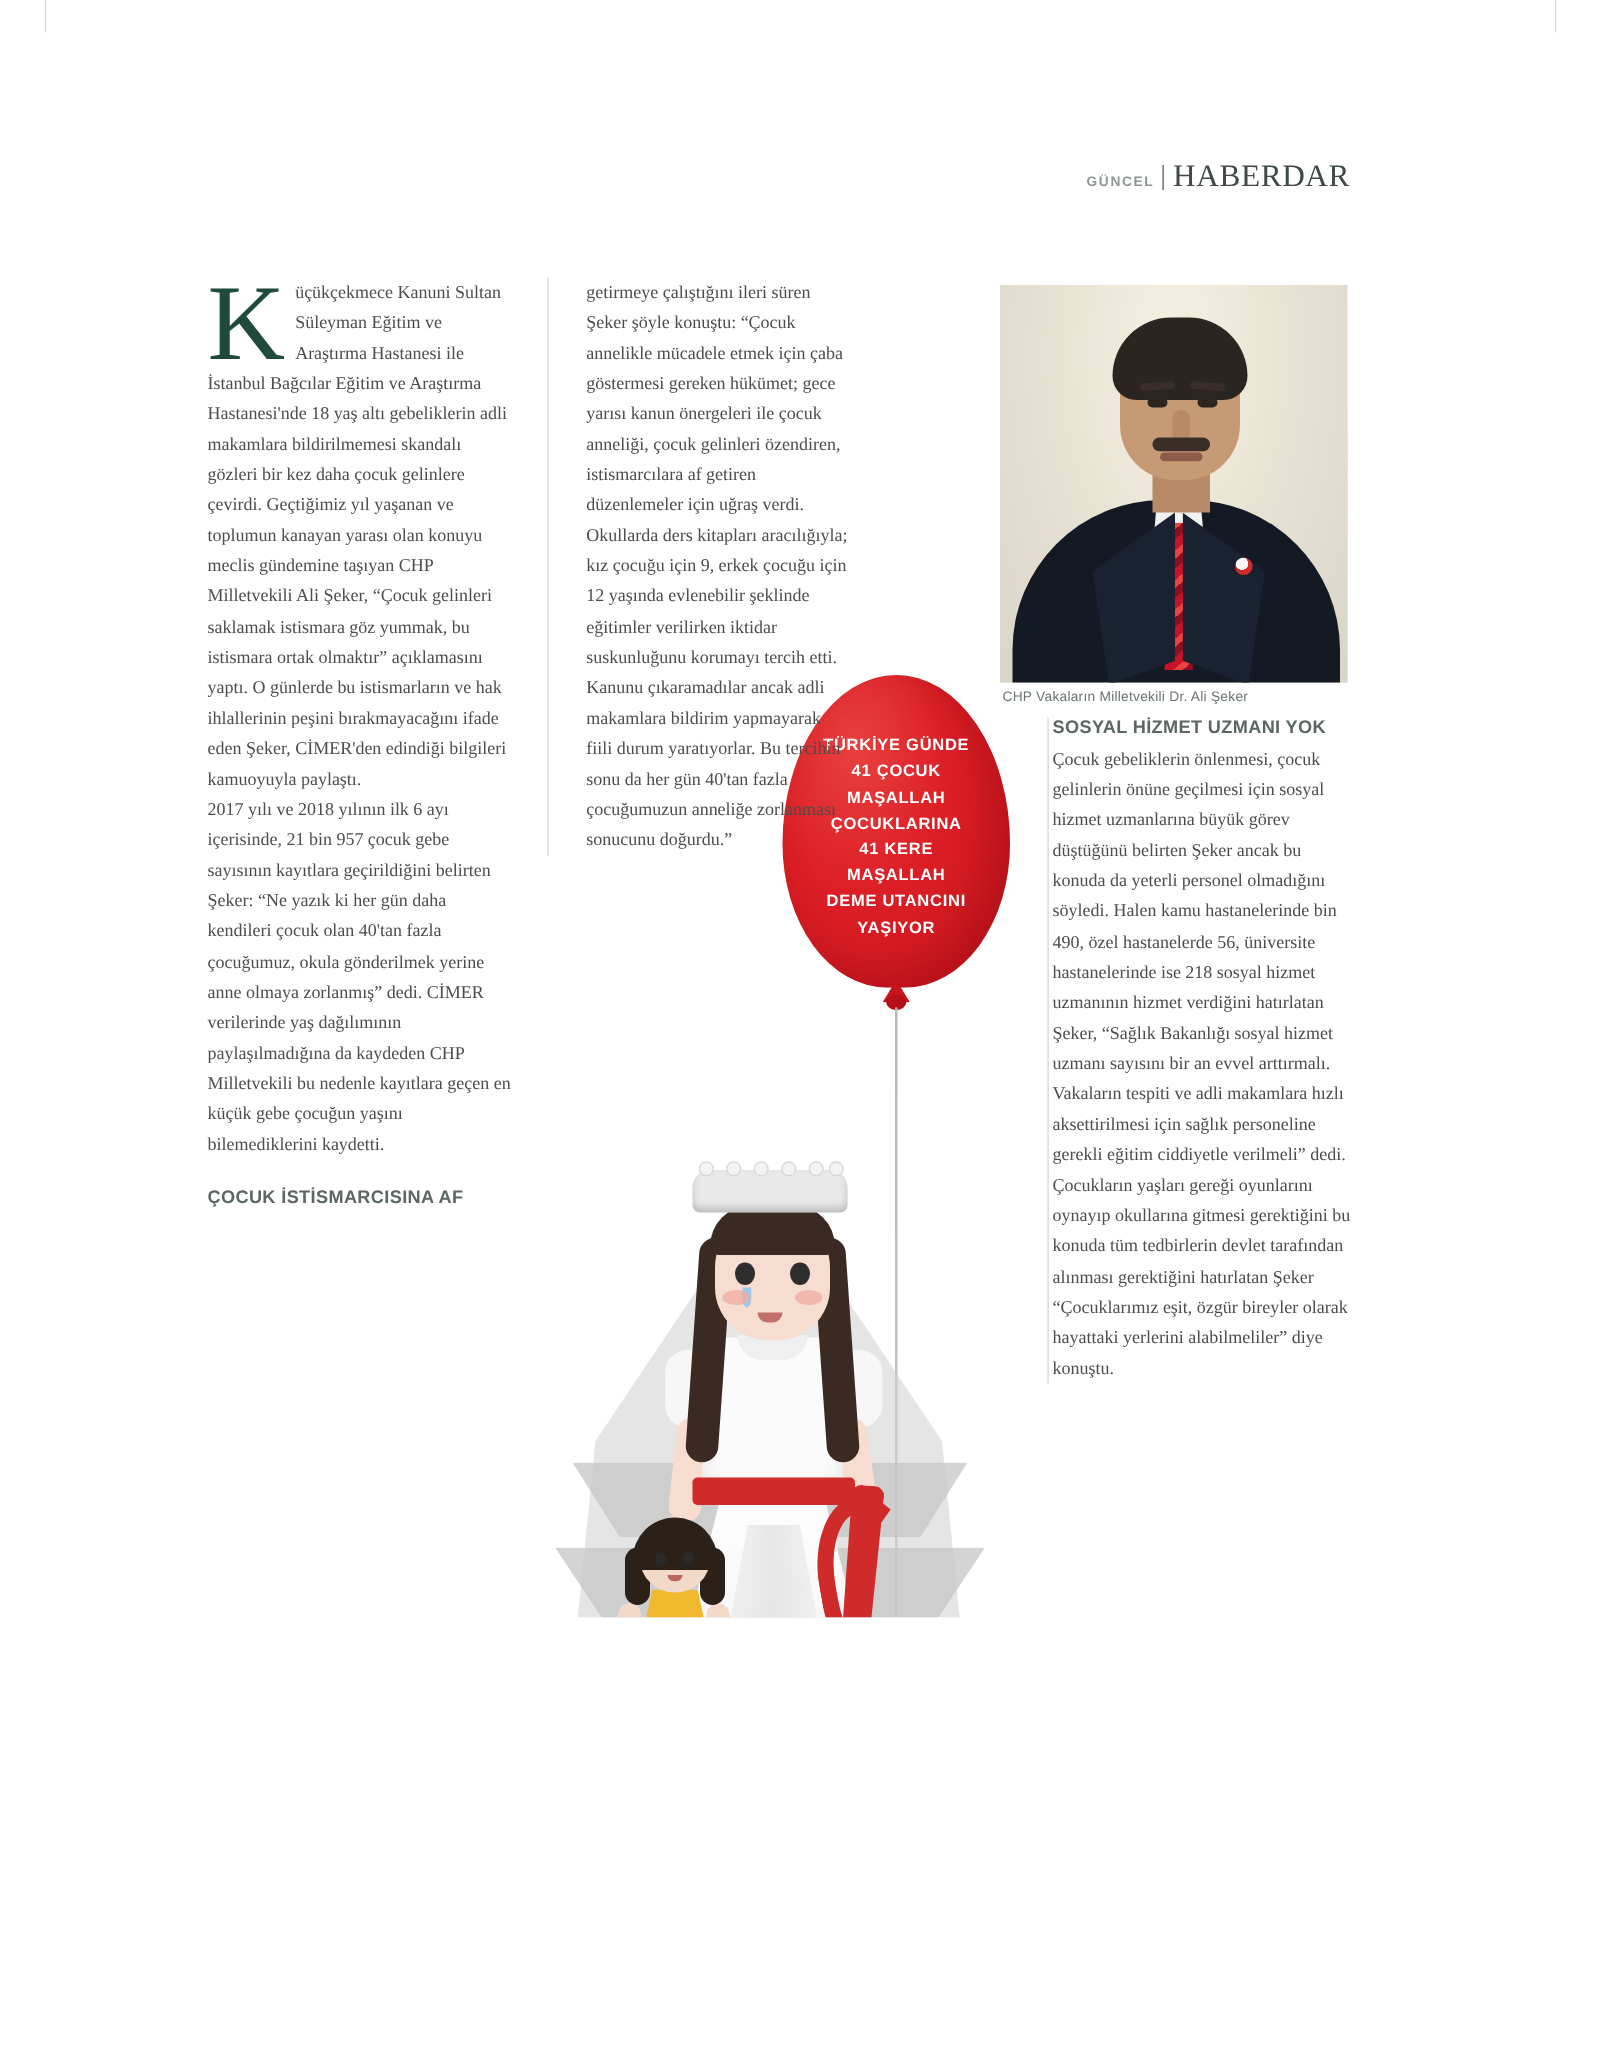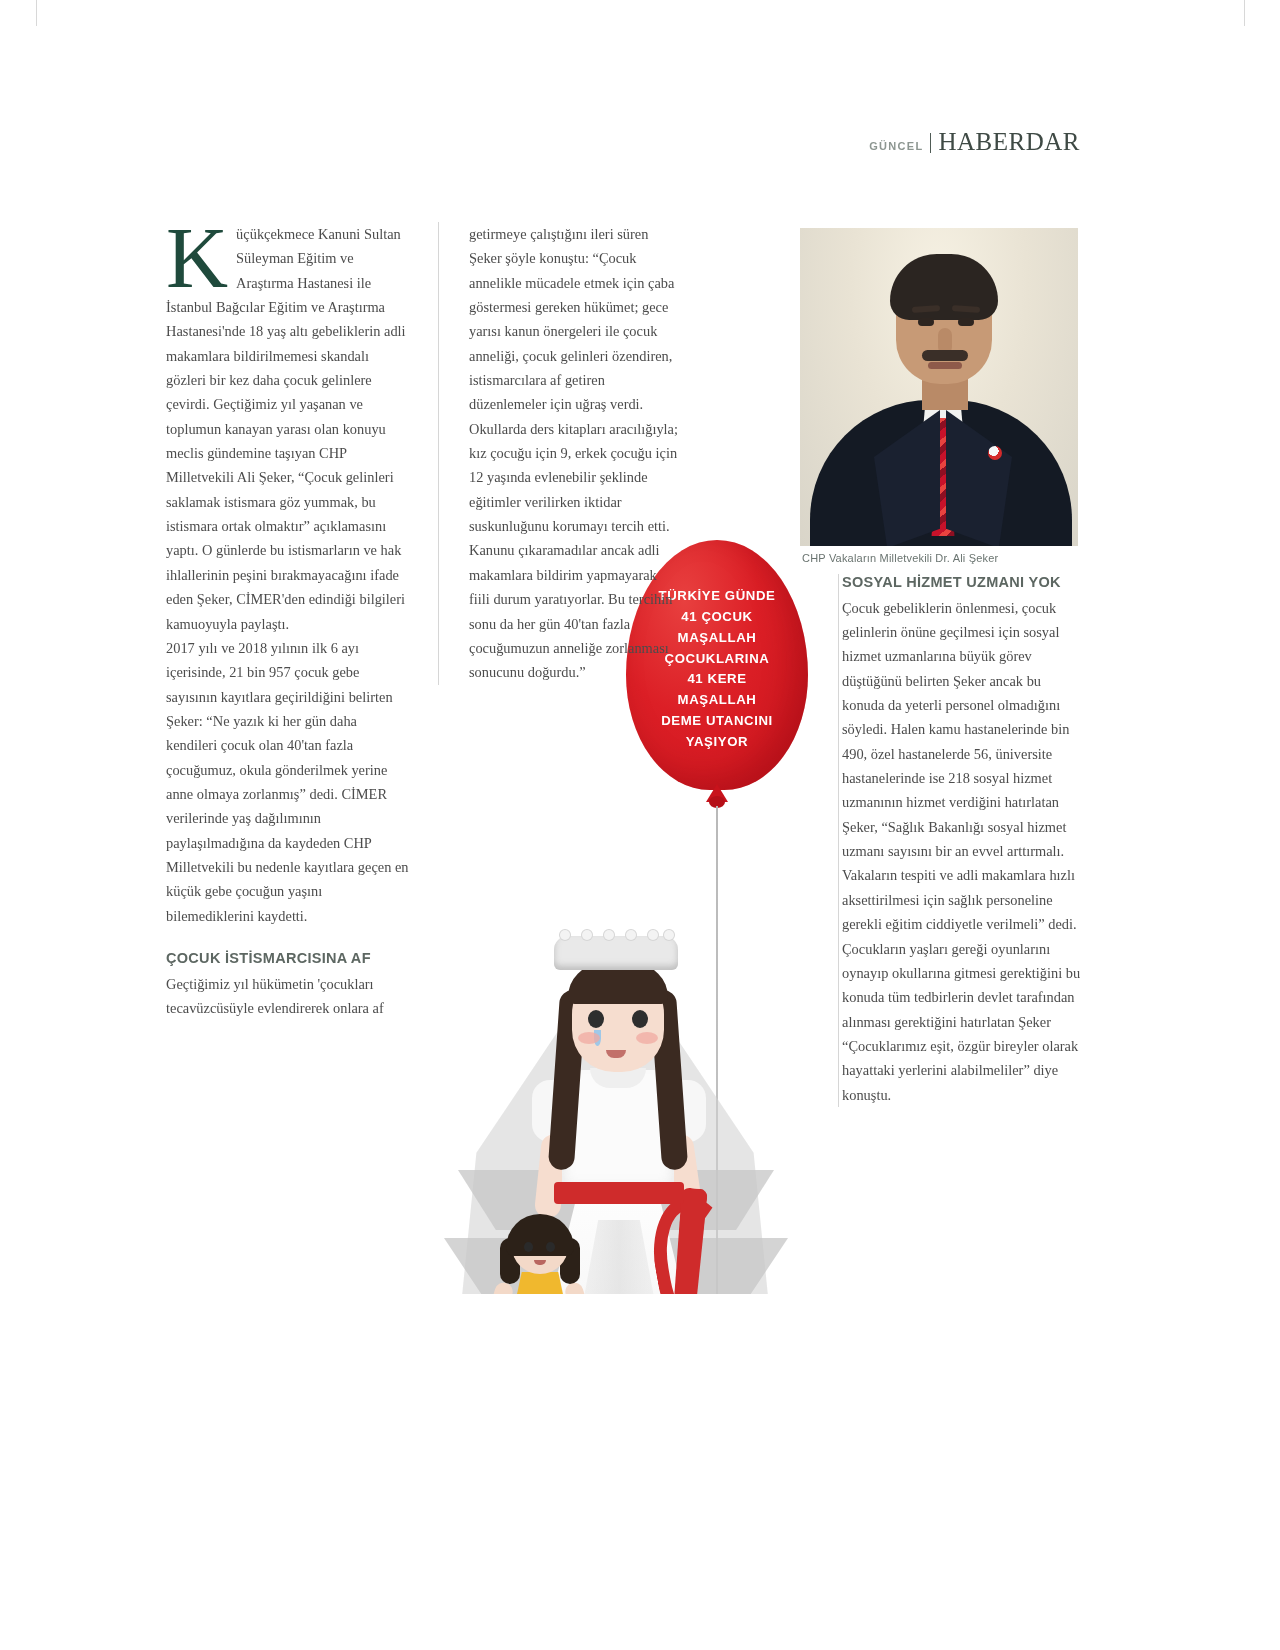--- a/index.html
+++ b/index.html
@@ -486,21 +486,20 @@
       <div class="doll-mouth"></div>
     </div>
   </div>
 
   <div class="cols">
 
     <div class="col col1">
       <p><span class="dropcap">K</span><span>üçükçekmece Kanuni Sultan Süleyman Eğitim ve Araştırma Hastanesi ile İstanbul Bağcılar Eğitim ve Araştırma Hastanesi'nde 18 yaş altı gebeliklerin adli makamlara bildirilmemesi skandalı gözleri bir kez daha çocuk gelinlere çevirdi. Geçtiğimiz yıl yaşanan ve toplumun kanayan yarası olan konuyu meclis gündemine taşıyan CHP Milletvekili Ali Şeker, “Çocuk gelinleri saklamak istismara göz yummak, bu istismara ortak olmaktır” açıklamasını yaptı. O günlerde bu istismarların ve hak ihlallerinin peşini bırakmayacağını ifade eden Şeker, CİMER'den edindiği bilgileri kamuoyuyla paylaştı.</span></p>
       <p>2017 yılı ve 2018 yılının ilk 6 ayı içerisinde, 21 bin 957 çocuk gebe sayısının kayıtlara geçirildiğini belirten Şeker: “Ne yazık ki her gün daha kendileri çocuk olan 40'tan fazla çocuğumuz, okula gönderilmek yerine anne olmaya zorlanmış” dedi. CİMER verilerinde yaş dağılımının paylaşılmadığına da kaydeden CHP Milletvekili bu nedenle kayıtlara geçen en küçük gebe çocuğun yaşını bilemediklerini kaydetti.</p>
       <div class="subhead">ÇOCUK İSTİSMARCISINA AF</div>
-      <p>Geçtiğimiz yıl hükümetin 'çocukları tecavüzcüsüyle evlendirerek onlara af</p>
     </div>
 
     <div class="col col2">
       <p>getirmeye çalıştığını ileri süren Şeker şöyle konuştu: “Çocuk annelikle mücadele etmek için çaba göstermesi gereken hükümet; gece yarısı kanun önergeleri ile çocuk anneliği, çocuk gelinleri özendiren, istismarcılara af getiren düzenlemeler için uğraş verdi. Okullarda ders kitapları aracılığıyla; kız çocuğu için 9, erkek çocuğu için 12 yaşında evlenebilir şeklinde eğitimler verilirken iktidar suskunluğunu korumayı tercih etti. Kanunu çıkaramadılar ancak adli makamlara bildirim yapmayarak fiili durum yaratıyorlar. Bu tercihin sonu da her gün 40'tan fazla çocuğumuzun anneliğe zorlanması sonucunu doğurdu.”</p>
     </div>
 
     <div class="col col3" style="top:352px;">
       <div class="rulewrap"></div>
       <div class="subhead" style="margin-top:0">SOSYAL HİZMET UZMANI YOK</div>
       <p>Çocuk gebeliklerin önlenmesi, çocuk gelinlerin önüne geçilmesi için sosyal hizmet uzmanlarına büyük görev düştüğünü belirten Şeker ancak bu konuda da yeterli personel olmadığını söyledi. Halen kamu hastanelerinde bin 490, özel hastanelerde 56, üniversite hastanelerinde ise 218 sosyal hizmet uzmanının hizmet verdiğini hatırlatan Şeker, “Sağlık Bakanlığı sosyal hizmet uzmanı sayısını bir an evvel arttırmalı. Vakaların tespiti ve adli makamlara hızlı aksettirilmesi için sağlık personeline gerekli eğitim ciddiyetle verilmeli” dedi. Çocukların yaşları gereği oyunlarını oynayıp okullarına gitmesi gerektiğini bu konuda tüm tedbirlerin devlet tarafından alınması gerektiğini hatırlatan Şeker “Çocuklarımız eşit, özgür bireyler olarak hayattaki yerlerini alabilmeliler” diye konuştu.</p>

